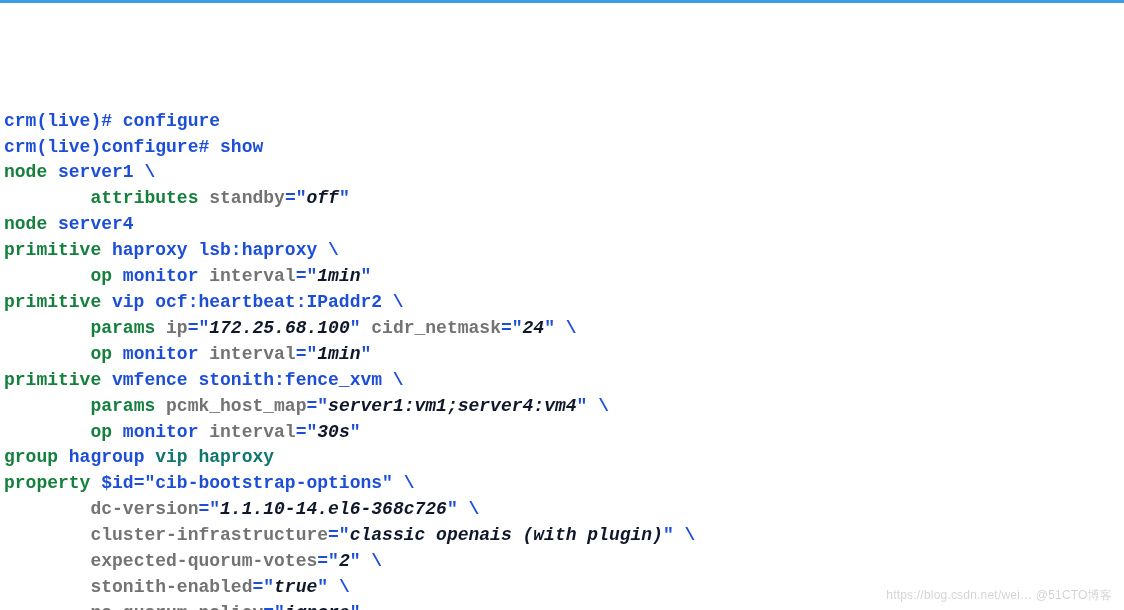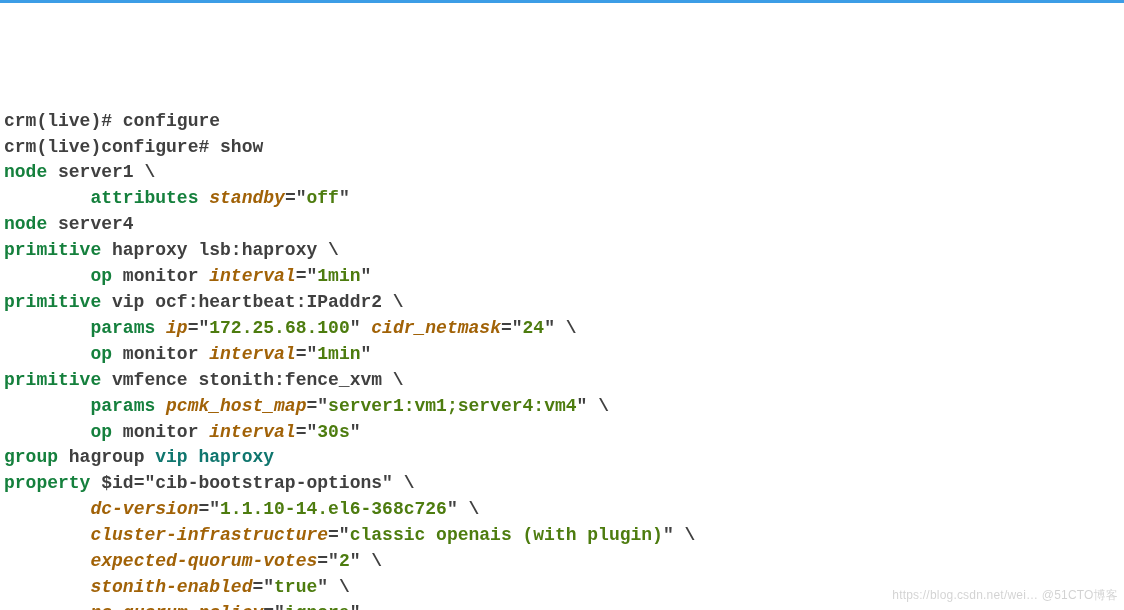--- a/index.html
+++ b/index.html
@@ -15,28 +15,28 @@
     line-height: 1.44;
     padding: 2px 4px;
     white-space: pre;
     width: 1124px;
     height: 610px;
     position: relative;
     overflow: hidden;
     border-top: 3px solid #3c9de6;
   }
   .line { display: block; }
-  .cr-black { color: #404040; }
+  .cr-black { color: #1d4ed8; }
   .cr-olive { color: #15803d; }
-  .cr-teal  { color: #a16207; font-style: italic; }
-  .cr-red   { color: #4d7c0f; }
+  .cr-teal  { color: #737373; }
+  .cr-red   { color: #0f172a; font-style: italic; }
   .cr-green { color: #0f766e; }
   .watermark {
     position: absolute;
-    right: 6px;
+    right: 12px;
     bottom: 6px;
     font-family: Arial, sans-serif;
     font-size: 12px;
     font-weight: normal;
     color: rgba(0,0,0,0.18);
     letter-spacing: 0.2px;
   }
 </style>
 </head>
 <body>

